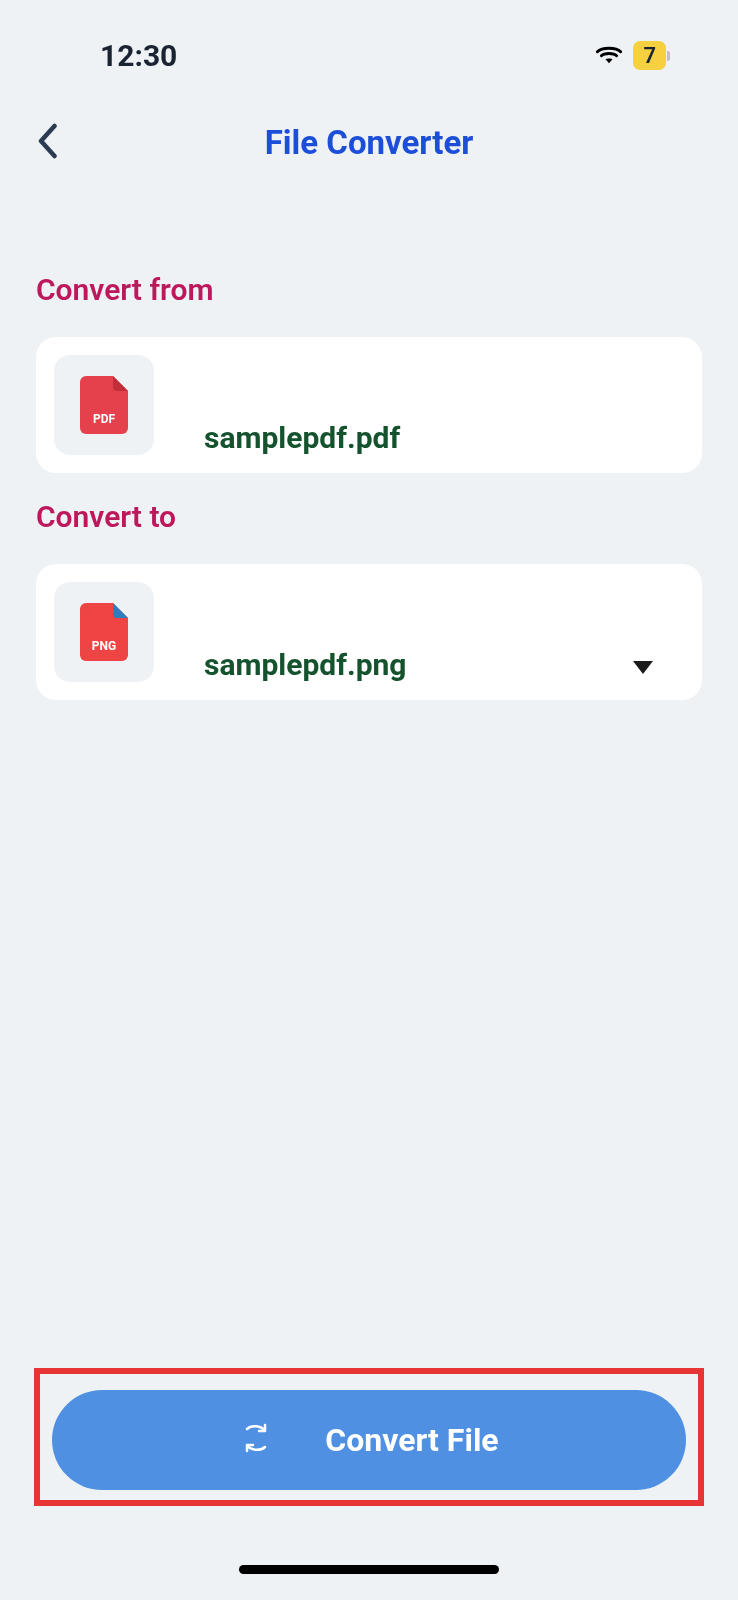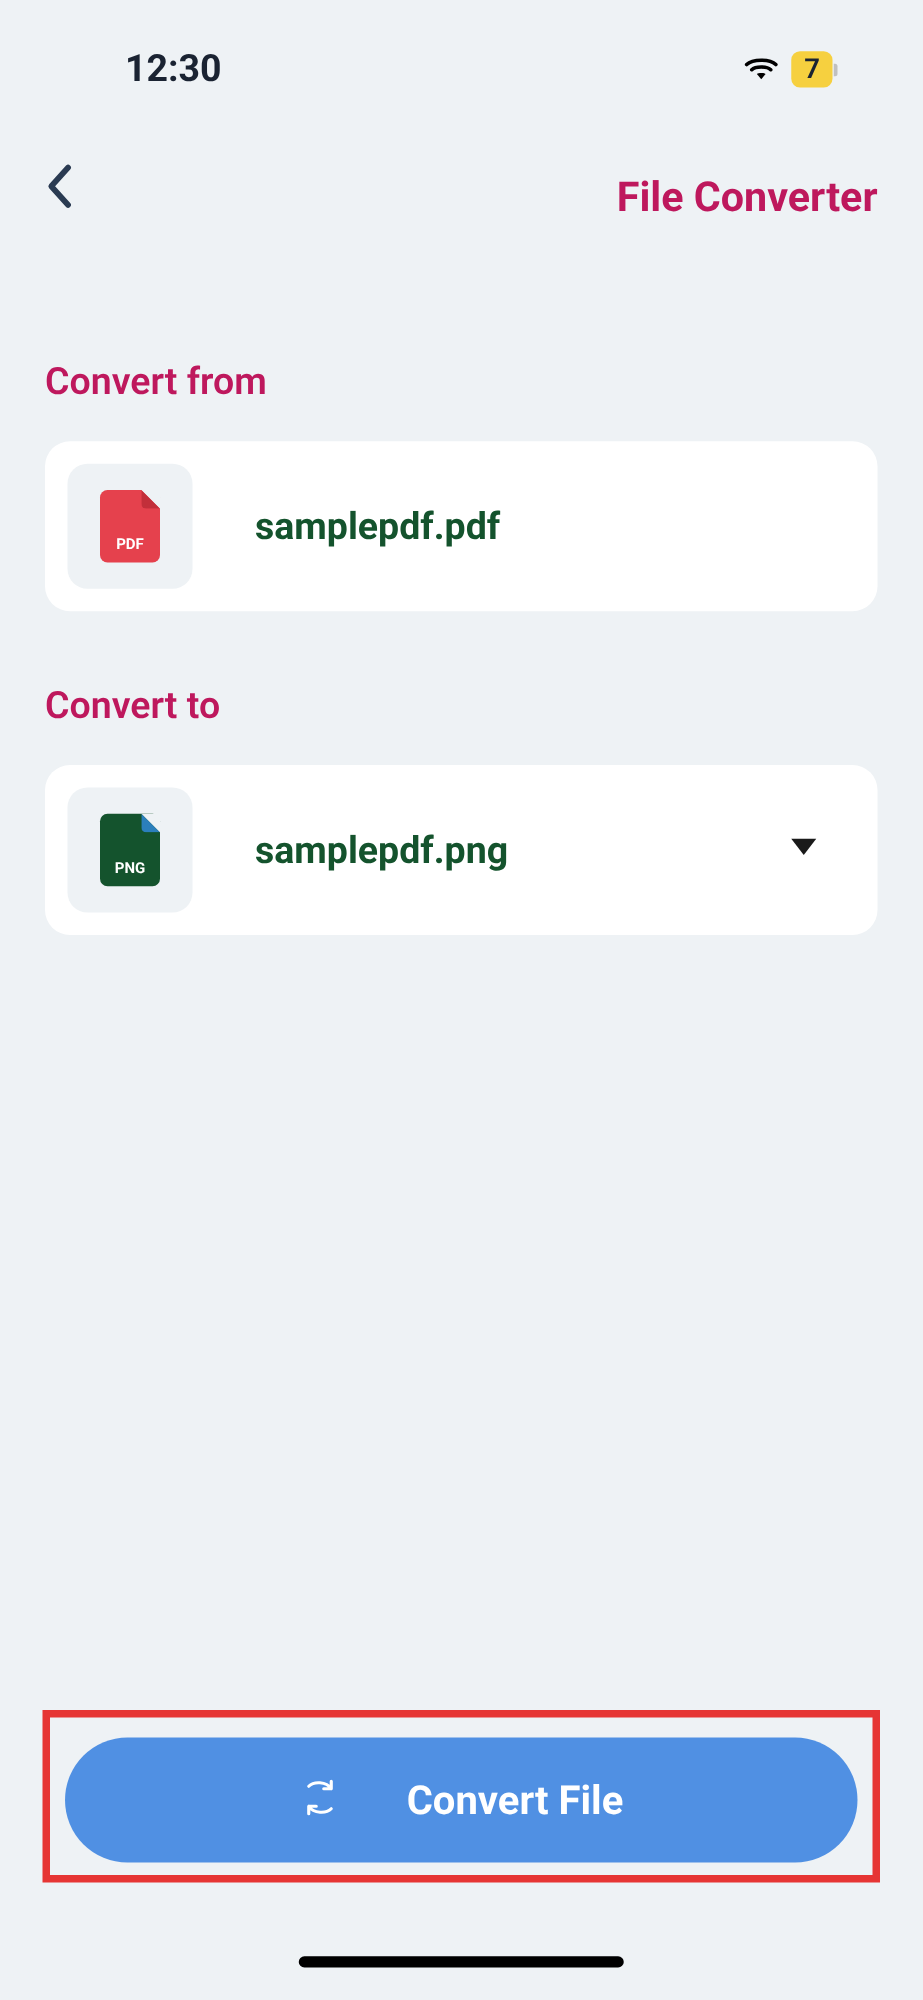--- a/index.html
+++ b/index.html
@@ -67,42 +67,41 @@
       position: absolute;
       left: 36px;
       cursor: pointer;
     }
     .back-button svg {
       width: 22px;
       height: 36px;
     }
     .page-title {
       flex: 1;
-      text-align: right;
+      text-align: center;
       font-size: 33px;
       font-weight: 700;
-      color: #be185d;
-      margin-top: 16px;
+      color: #1d4ed8;
     }
     .content {
       padding: 80px 36px 0 36px;
     }
     .section-label {
       font-size: 30px;
       font-weight: 600;
       color: #be185d;
       margin-bottom: 30px;
     }
     .card {
       background: #ffffff;
       border-radius: 20px;
       padding: 18px;
       display: flex;
-      align-items: center;
-      margin-bottom: 58px;
+      align-items: flex-end;
+      margin-bottom: 26px;
     }
     .file-icon-box {
       width: 100px;
       height: 100px;
       background: #eef2f5;
       border-radius: 16px;
       display: flex;
       align-items: center;
       justify-content: center;
       margin-right: 50px;
@@ -114,21 +113,21 @@
       border-radius: 6px 6px 6px 6px;
       display: flex;
       align-items: flex-end;
       justify-content: center;
       padding-bottom: 8px;
     }
     .file-icon.pdf {
       background: #e5414d;
     }
     .file-icon.png {
-      background: #14532d;
+      background: #ef4444;
     }
     .file-icon::before {
       content: '';
       position: absolute;
       top: 0;
       right: 0;
       width: 15px;
       height: 15px;
       background: #eef2f5;
       clip-path: polygon(100% 0, 0 0, 100% 100%);

